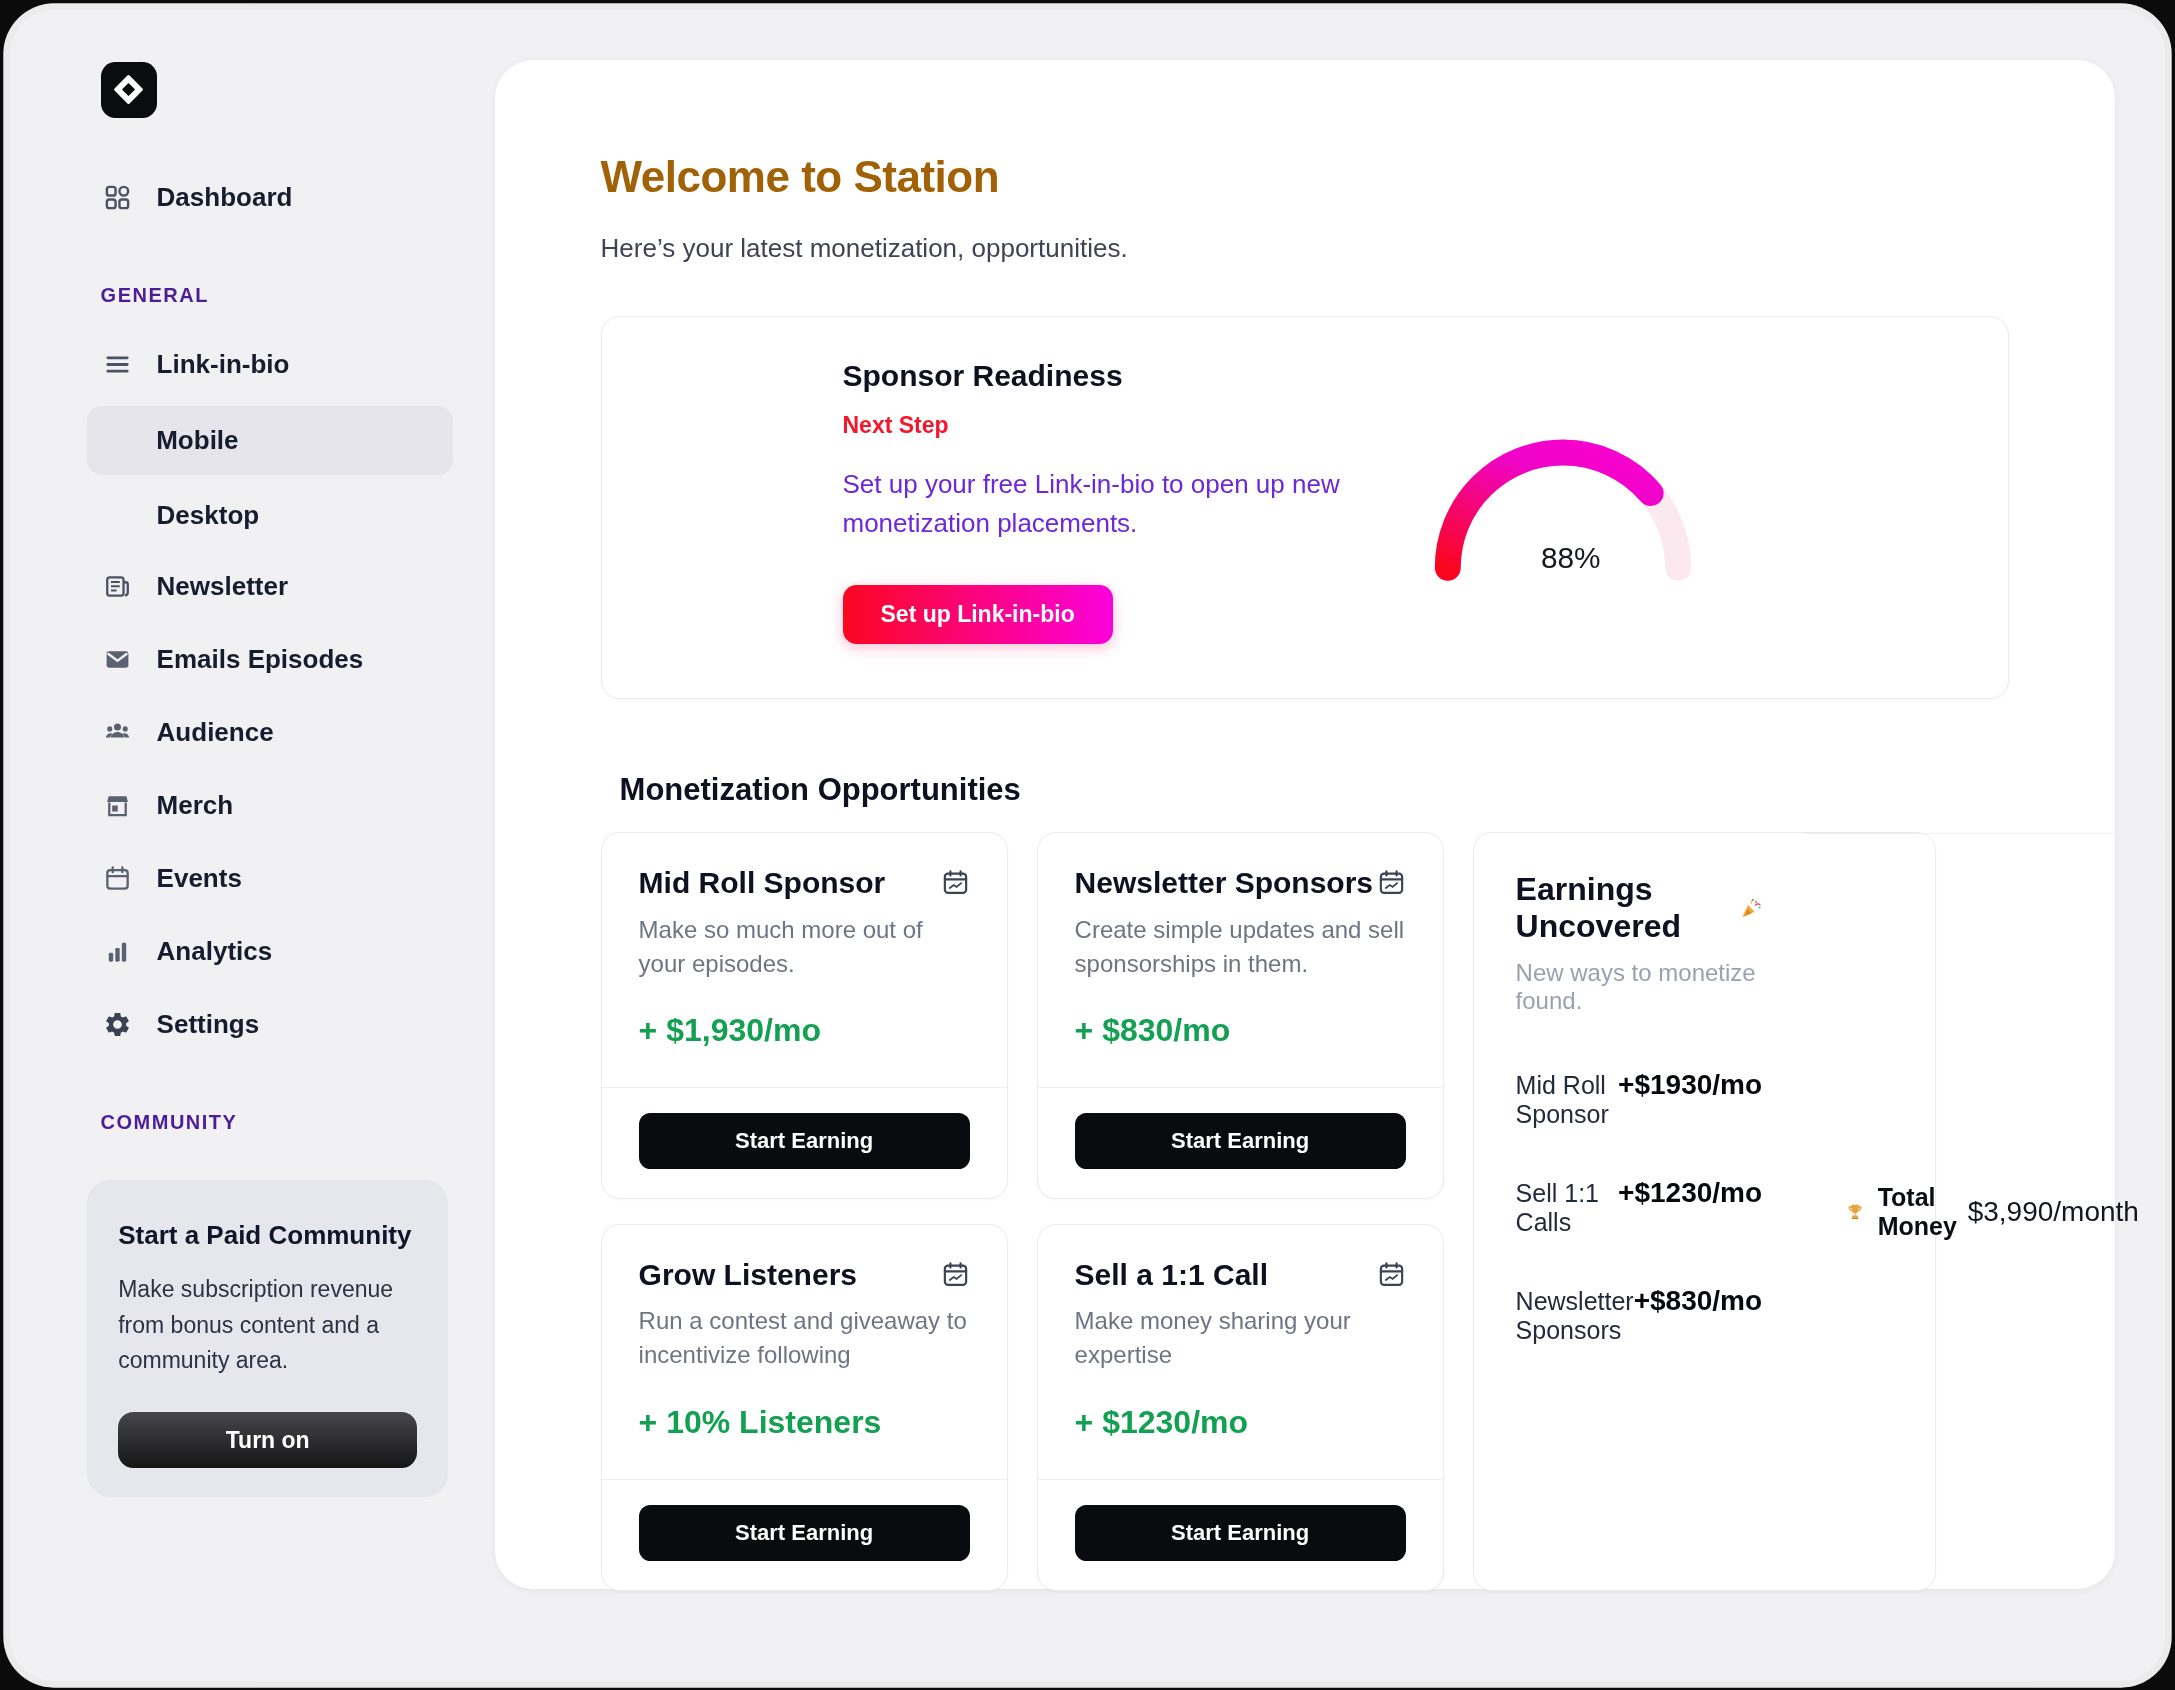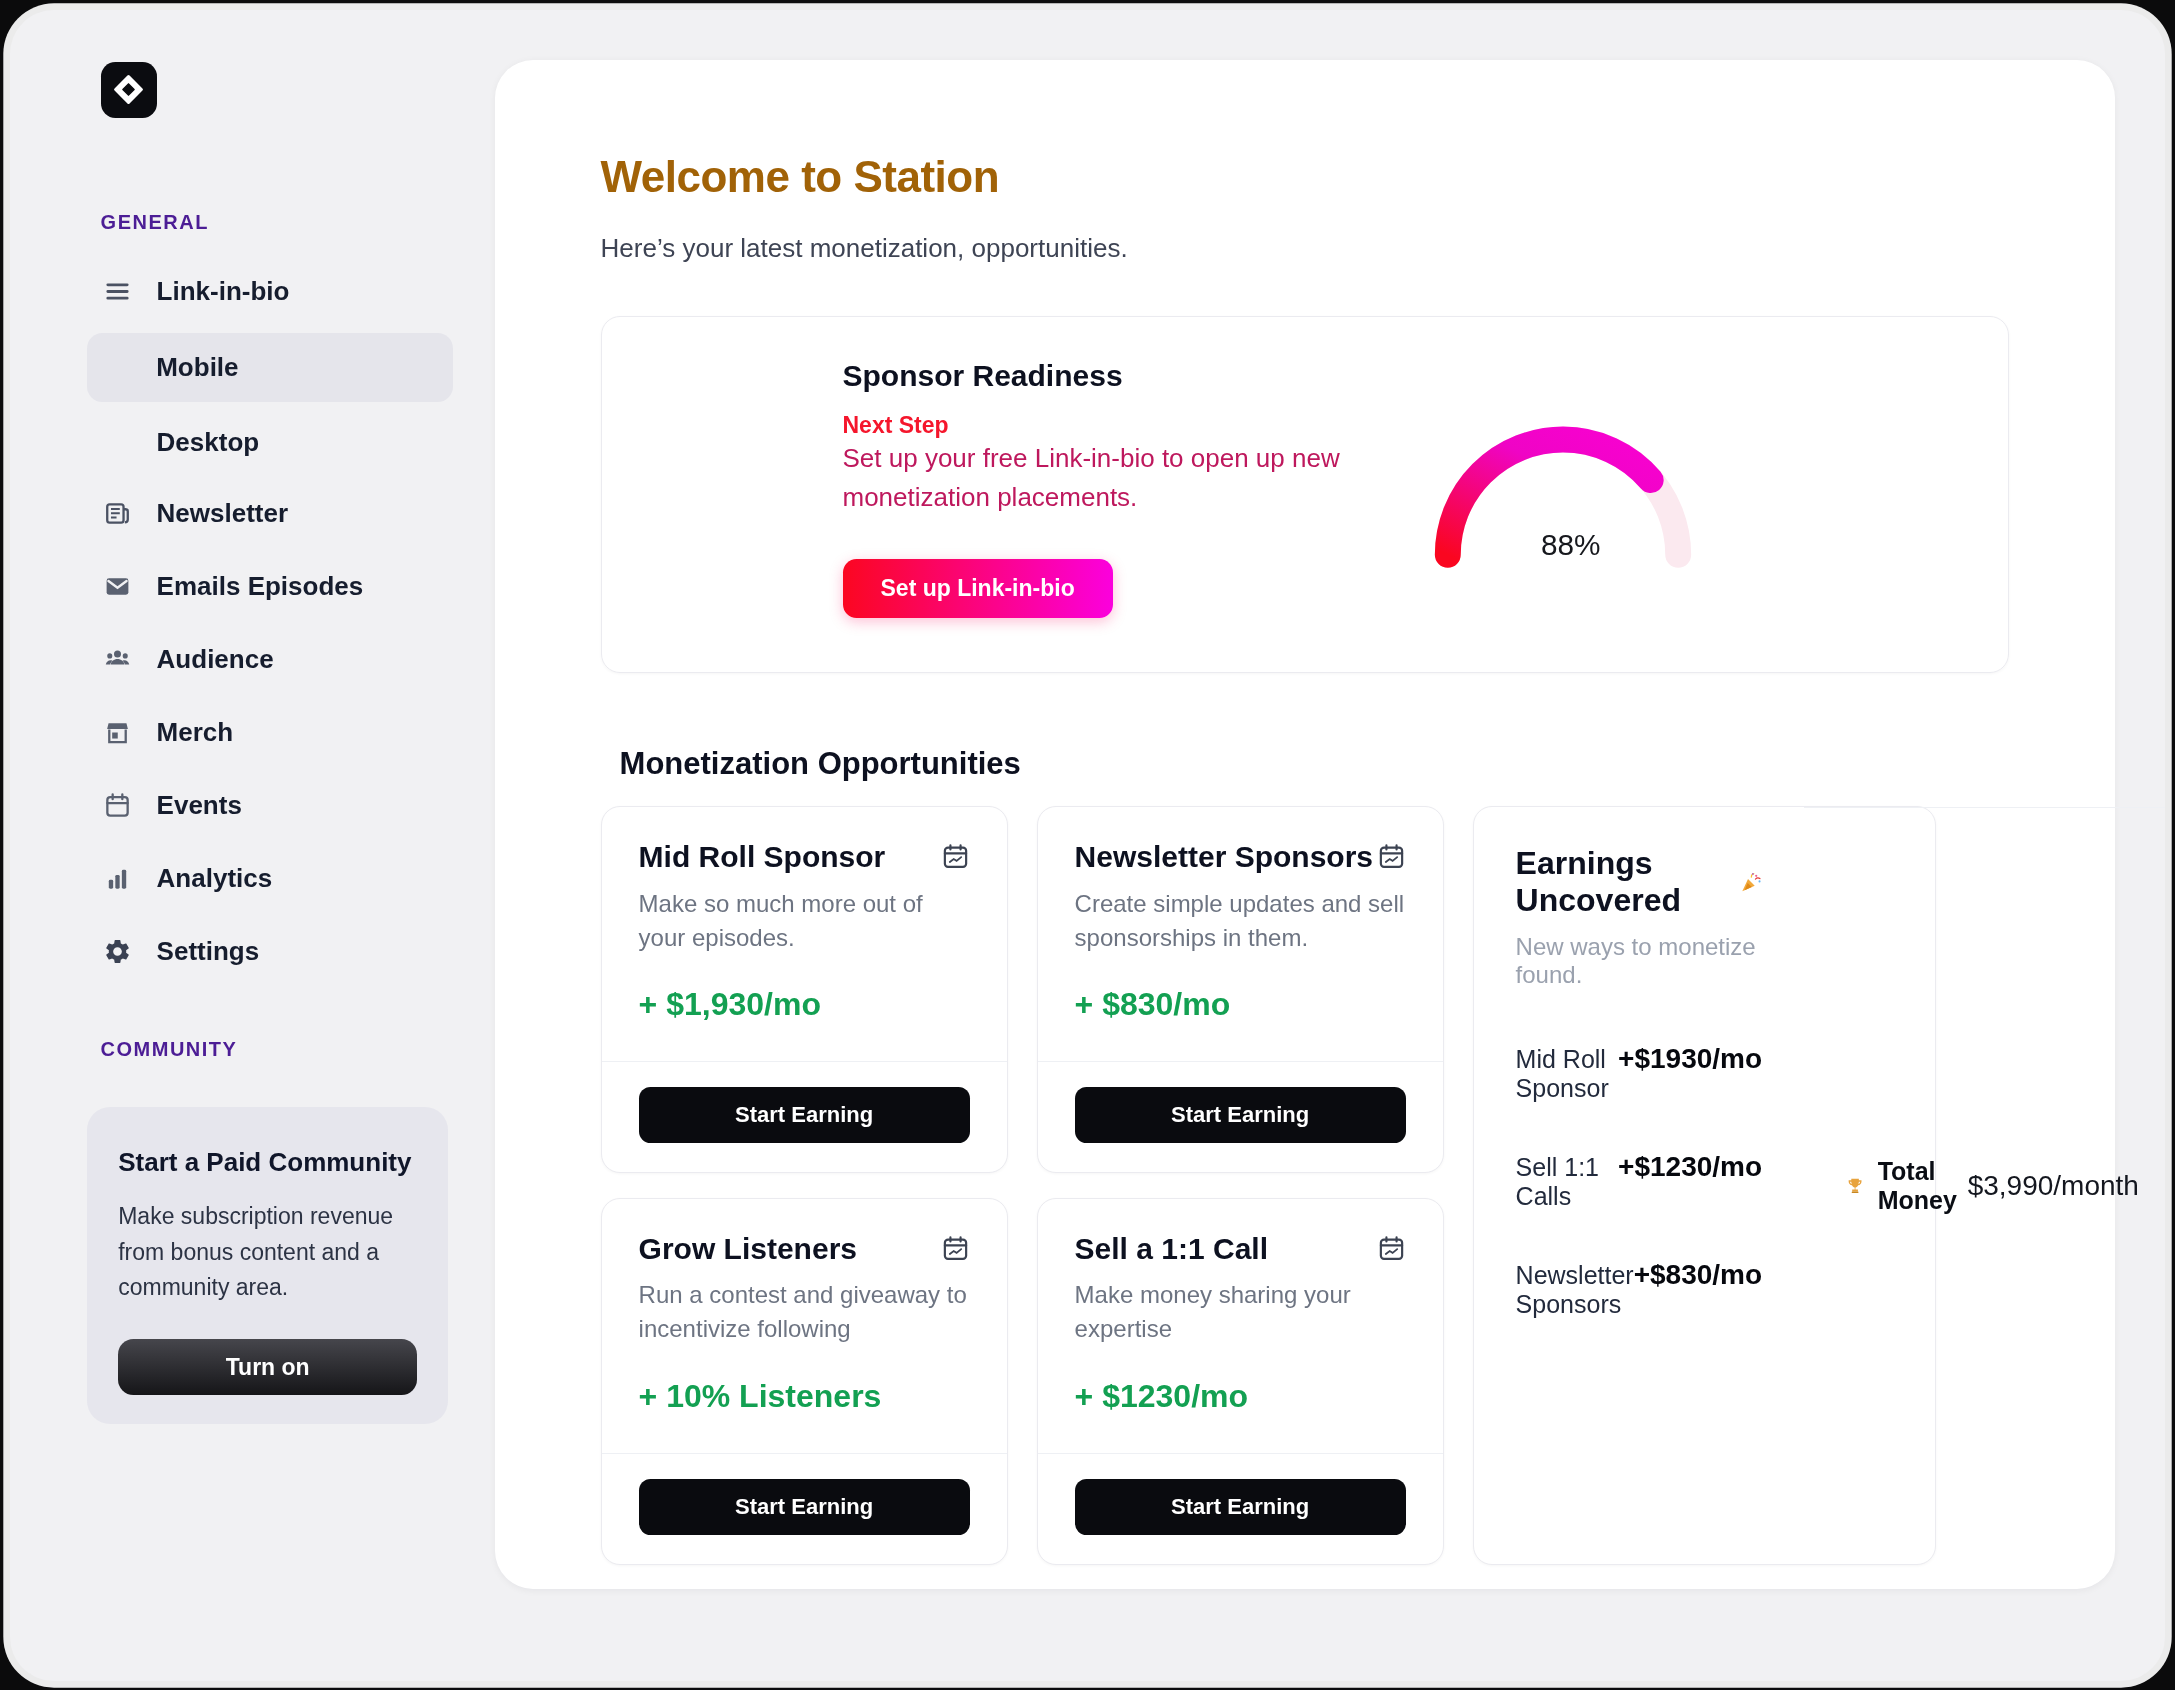--- a/index.html
+++ b/index.html
@@ -23,21 +23,21 @@
   
   .main{flex:1;box-sizing:border-box;padding:50px 50px 92px 0}
   .panel{background:#fff;border-radius:38px;height:100%;box-sizing:border-box;padding:92px 106px;box-shadow:0 1.9px 7.7px rgba(16,20,30,.05)}
   .h1{font-size:44px;font-weight:800;color:#a16207;letter-spacing:-0.5px}
   .subtitle{margin-top:31px;font-size:26px;color:#3e4454}
 
   .sponsor-card{margin-top:52px;border:1.9px solid #ebebf0;border-radius:19px;padding:42px 115px 54px 54px;display:flex;justify-content:center;align-items:center;box-shadow:0 1px 2.9px rgba(16,20,30,.04)}
   .sp-left{max-width:615px}
   .sp-title{font-size:30px;font-weight:700;color:#0d1120}
   .sp-next{margin-top:19px;font-size:23px;font-weight:700;color:#f5162c}
-  .sp-desc{margin-top:0;font-size:26px;line-height:1.5;color:#be185d;max-width:576px}
+  .sp-desc{margin-top:26px;font-size:26px;line-height:1.5;color:#6d28d9;max-width:576px}
   .btn-accent{margin-top:42px;display:inline-block;border:none;border-radius:13.4px;padding:16.3px 38px;background:linear-gradient(90deg,#fb0721,#fb00dd);color:#fff;font-size:23px;font-weight:700;font-family:inherit;cursor:pointer;box-shadow:0 3.8px 13.4px rgba(251,7,90,.25)}
   .gauge-wrap{width:288px;flex:none}
   .gauge-label{font-size:31px;fill:#16181d;font-weight:500}
 
   .section-title{margin:73px 0 0 19px;font-size:31px;font-weight:700;color:#0d1120}
   .grid{margin-top:24px;display:grid;grid-template-columns:407px 407px 463px;grid-template-rows:auto auto;gap:25px 29px;justify-content:start}
   .op-card{border:1.9px solid #ebebf0;border-radius:19px;background:#fff;display:flex;flex-direction:column;box-shadow:0 1px 2.9px rgba(16,20,30,.04)}
   .op-body{padding:33px 37px 38px;flex:1}
   .title-row{display:flex;justify-content:space-between;align-items:flex-start}
   .op-title{font-size:30px;font-weight:700;color:#0d1120}
@@ -67,20 +67,31 @@
 
   <div class="sidebar">
     <div class="logo">
       <svg width="35" height="35" viewBox="0 0 34 34">
         <path d="M17 4.5L29.5 17 17 29.5 4.5 17z" fill="#fff" stroke="#fff" stroke-width="3" stroke-linejoin="round"></path>
         <path d="M17 11.6L22.4 17 17 22.4 11.6 17z" fill="#0b0c10" stroke="#0b0c10" stroke-width="1.5" stroke-linejoin="round"></path>
       </svg>
     </div>
 
     <div class="nav">
+      <div class="nav-item">
+        <span class="icon">
+          <svg width="29" height="29" viewBox="0 0 24 24" fill="none" stroke="currentColor" stroke-width="2">
+            <rect x="3.2" y="3.2" width="7.2" height="7.2" rx="2"></rect>
+              <circle cx="17.2" cy="6.8" r="3.6"></circle>
+            <rect x="3.2" y="13.6" width="7.2" height="7.2" rx="2"></rect>
+              <rect x="13.6" y="13.6" width="7.2" height="7.2" rx="2"></rect>
+          </svg>
+        </span>
+        <span>Dashboard</span>
+      </div>
 
       <div class="section-label">GENERAL</div>
 
       <div class="nav-item">
         <span class="icon">
           <svg width="29" height="29" viewBox="0 0 24 24" fill="none" stroke="currentColor" stroke-width="2.4" stroke-linecap="round">
             <path d="M4 6.5h16M4 12h16M4 17.5h16"></path>
           </svg>
         </span>
         <span>Link-in-bio</span>

